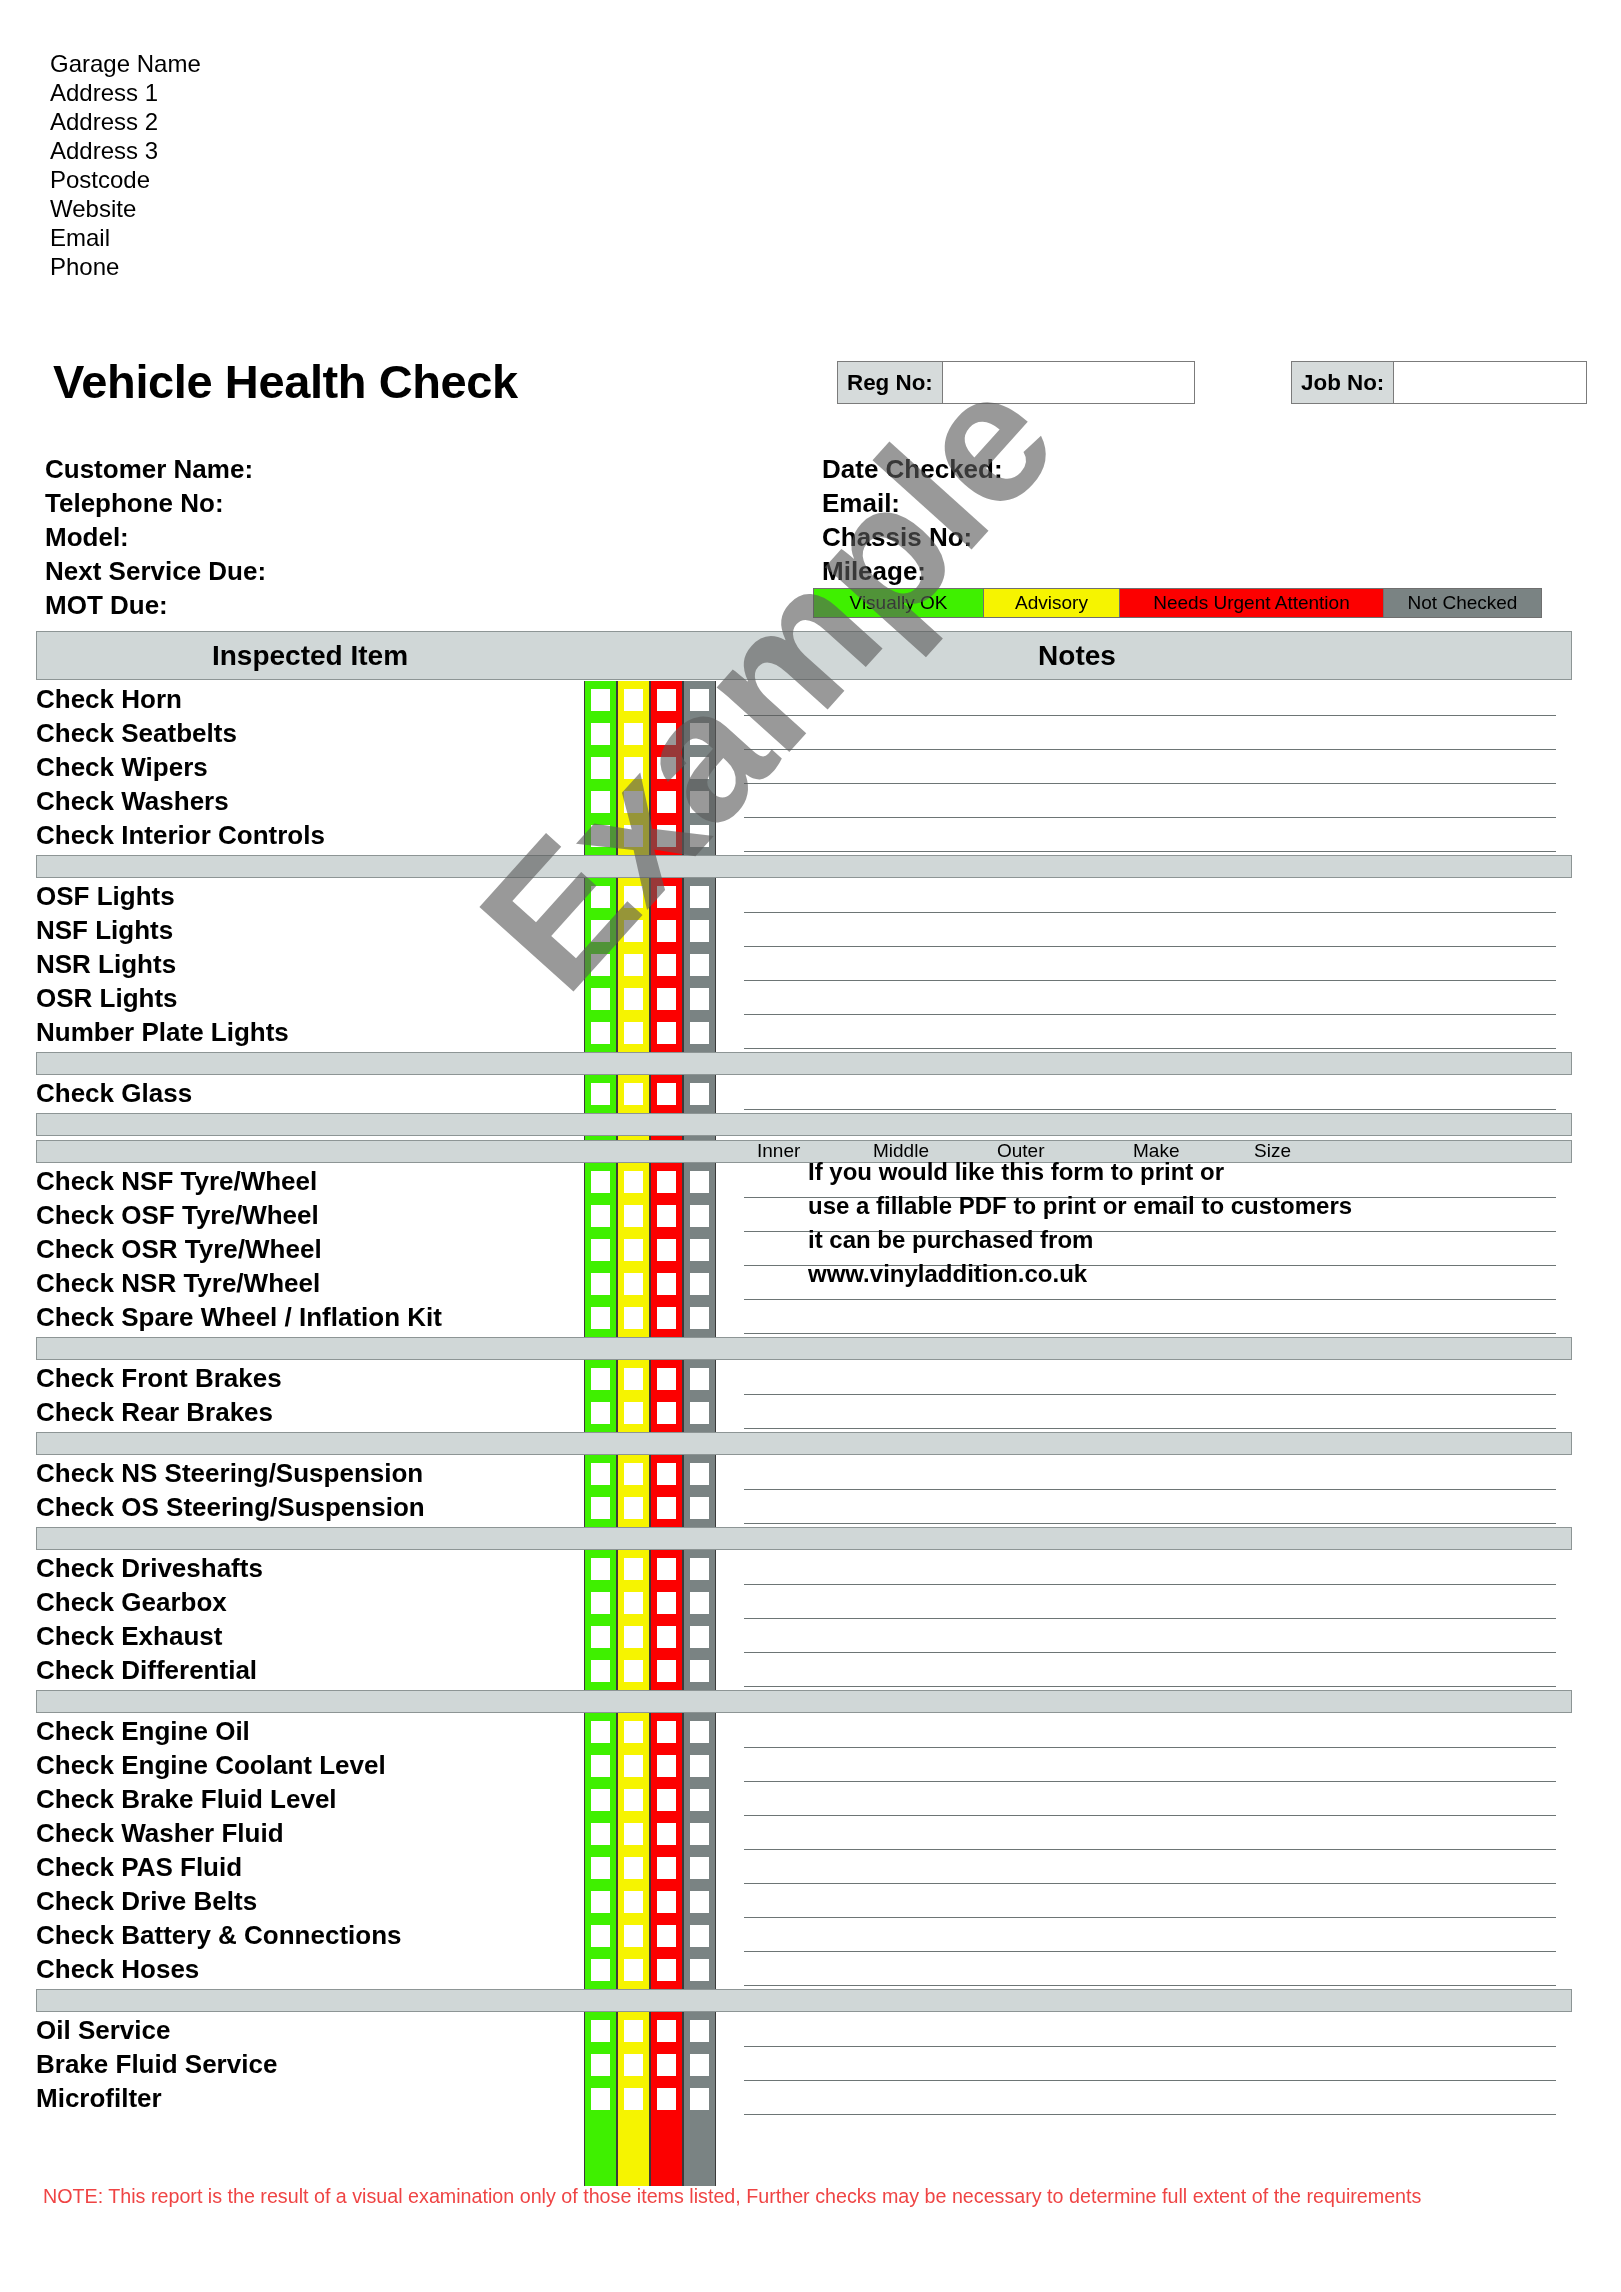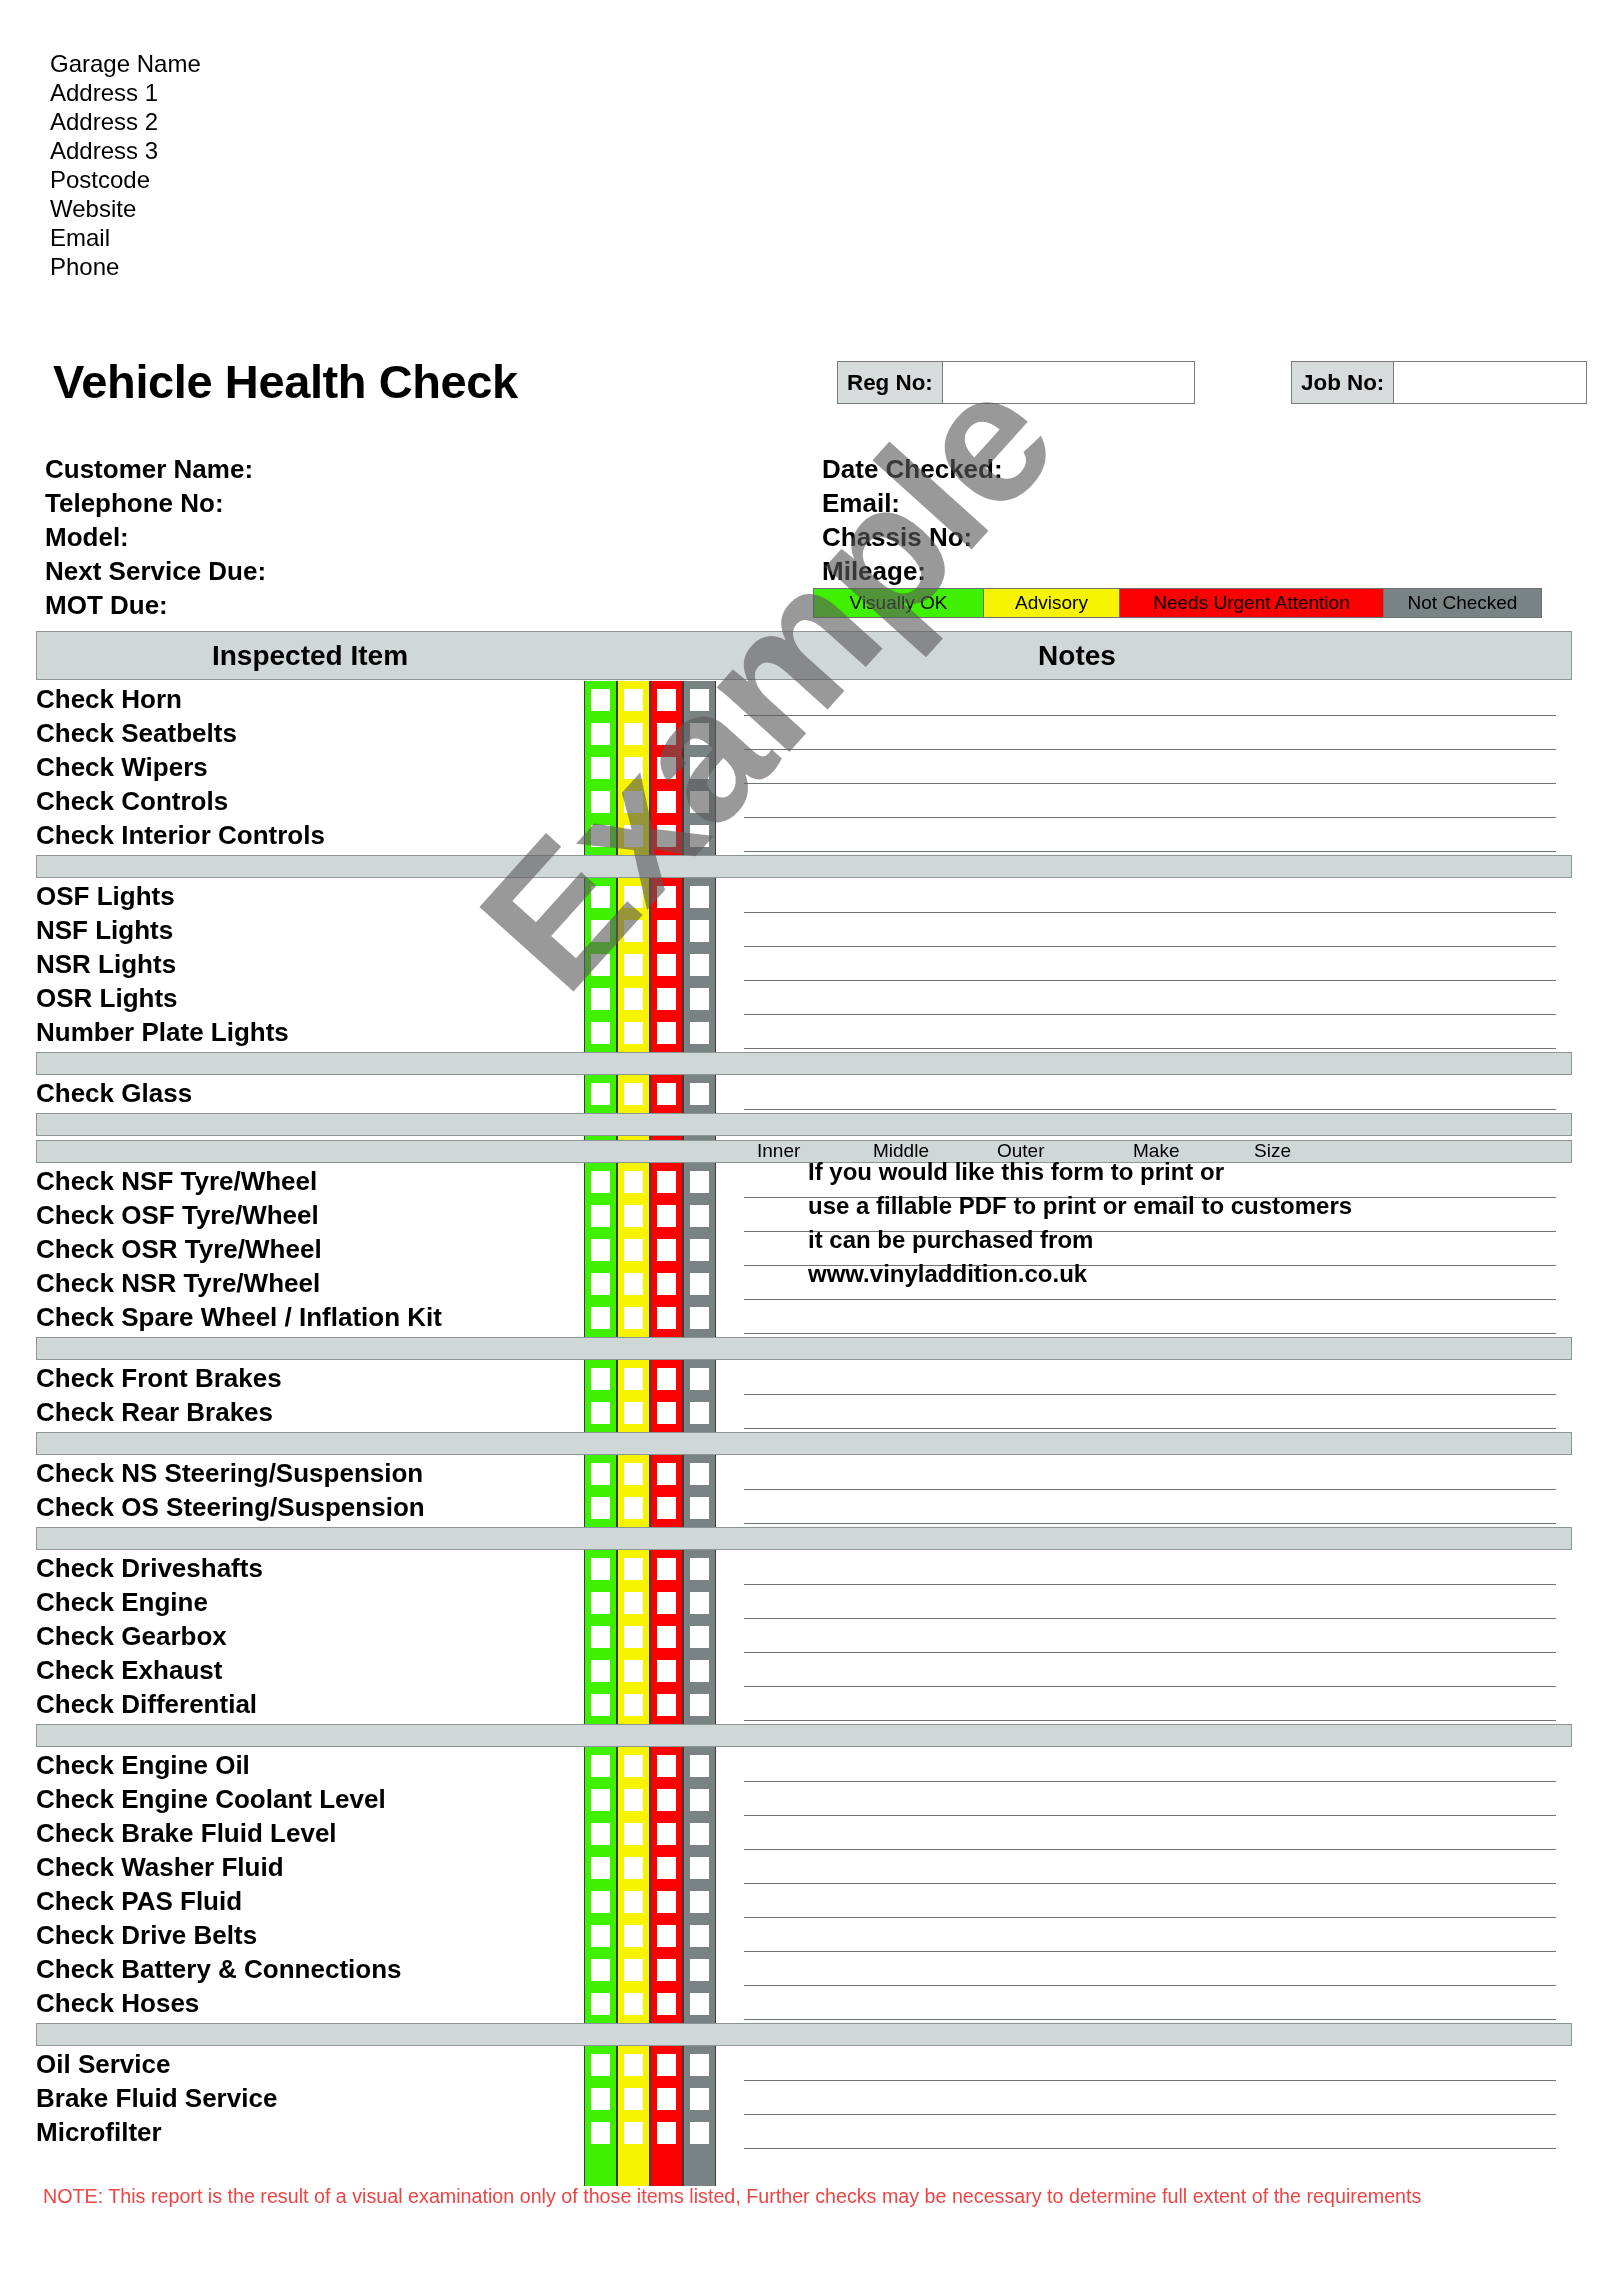--- a/index.html
+++ b/index.html
@@ -417,21 +417,21 @@
           <div class="chk-cell">
             <div class="chk-box"></div>
           </div>
           <div class="chk-cell">
             <div class="chk-box"></div>
           </div>
         </div>
         <div class="row-note"></div>
       </div>
       <div class="row">
-        <div class="row-label">Check Controls</div>
+        <div class="row-label">Check Washers</div>
         <div class="row-checks">
           <div class="chk-cell">
             <div class="chk-box"></div>
           </div>
           <div class="chk-cell">
             <div class="chk-box"></div>
           </div>
           <div class="chk-cell">
             <div class="chk-box"></div>
           </div>
@@ -769,38 +769,20 @@
           <div class="chk-cell">
             <div class="chk-box"></div>
           </div>
           <div class="chk-cell">
             <div class="chk-box"></div>
           </div>
         </div>
         <div class="row-note"></div>
       </div>
       <div class="row">
-        <div class="row-label">Check Engine</div>
-        <div class="row-checks">
-          <div class="chk-cell">
-            <div class="chk-box"></div>
-          </div>
-          <div class="chk-cell">
-            <div class="chk-box"></div>
-          </div>
-          <div class="chk-cell">
-            <div class="chk-box"></div>
-          </div>
-          <div class="chk-cell">
-            <div class="chk-box"></div>
-          </div>
-        </div>
-        <div class="row-note"></div>
-      </div>
-      <div class="row">
         <div class="row-label">Check Gearbox</div>
         <div class="row-checks">
           <div class="chk-cell">
             <div class="chk-box"></div>
           </div>
           <div class="chk-cell">
             <div class="chk-box"></div>
           </div>
           <div class="chk-cell">
             <div class="chk-box"></div>

